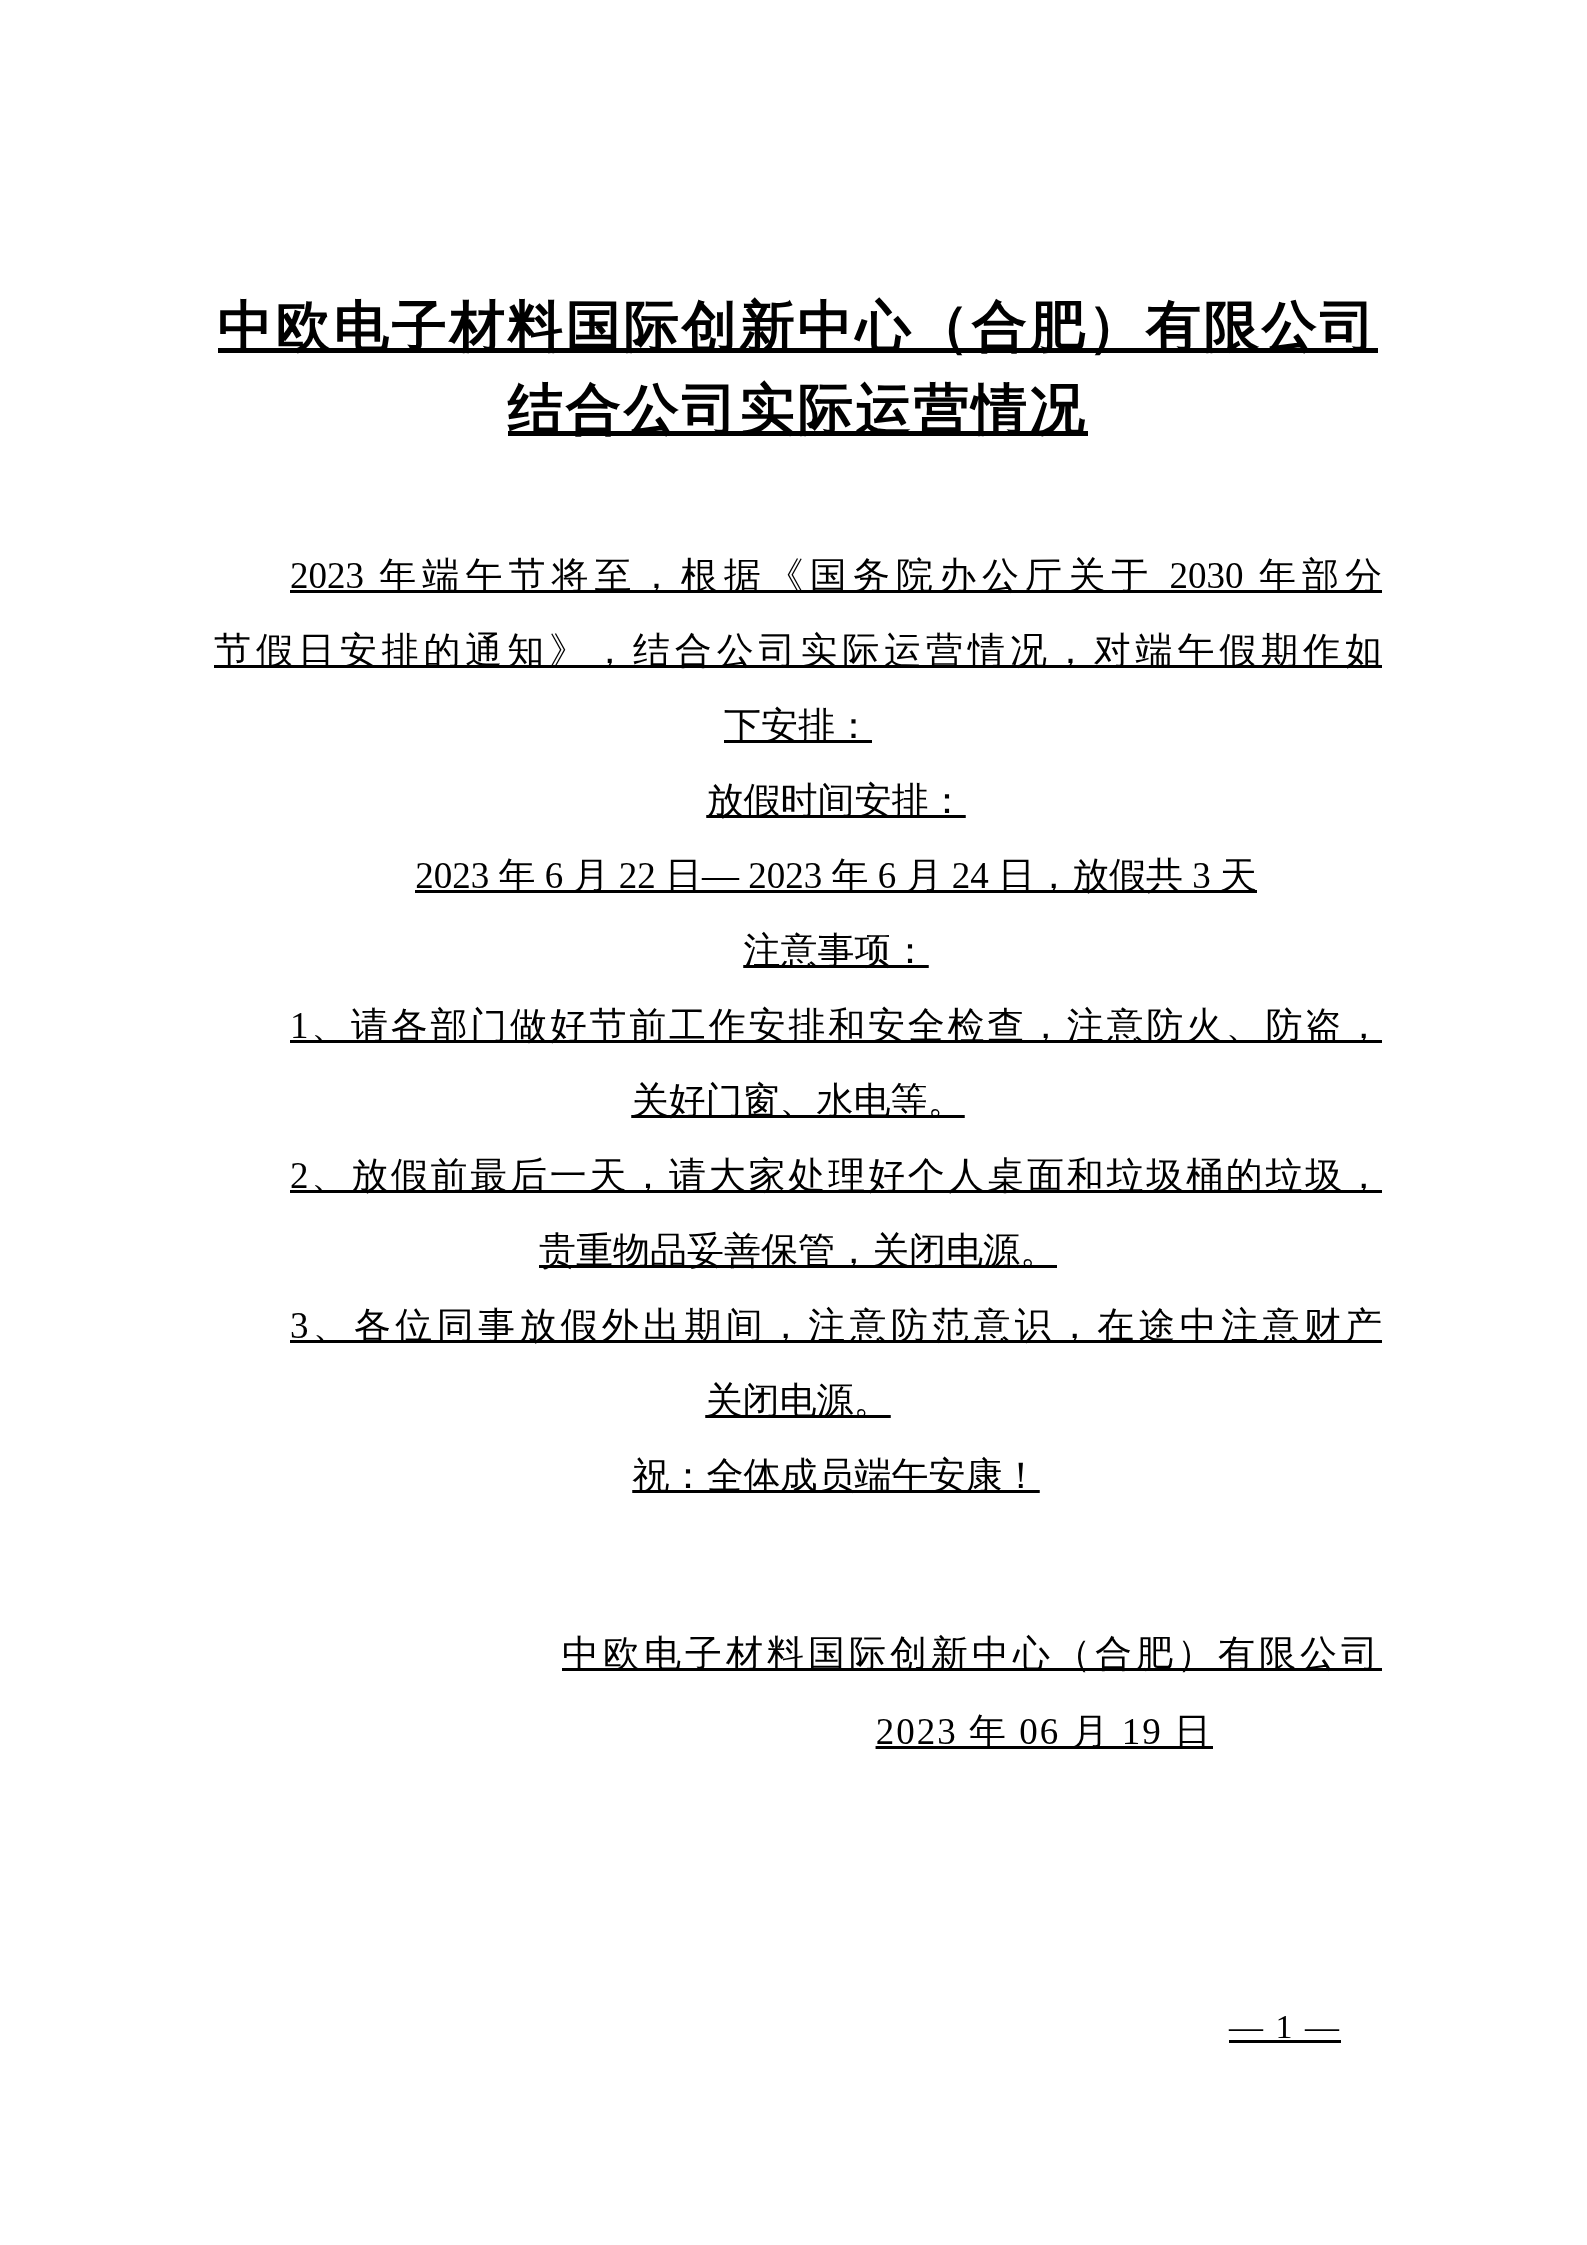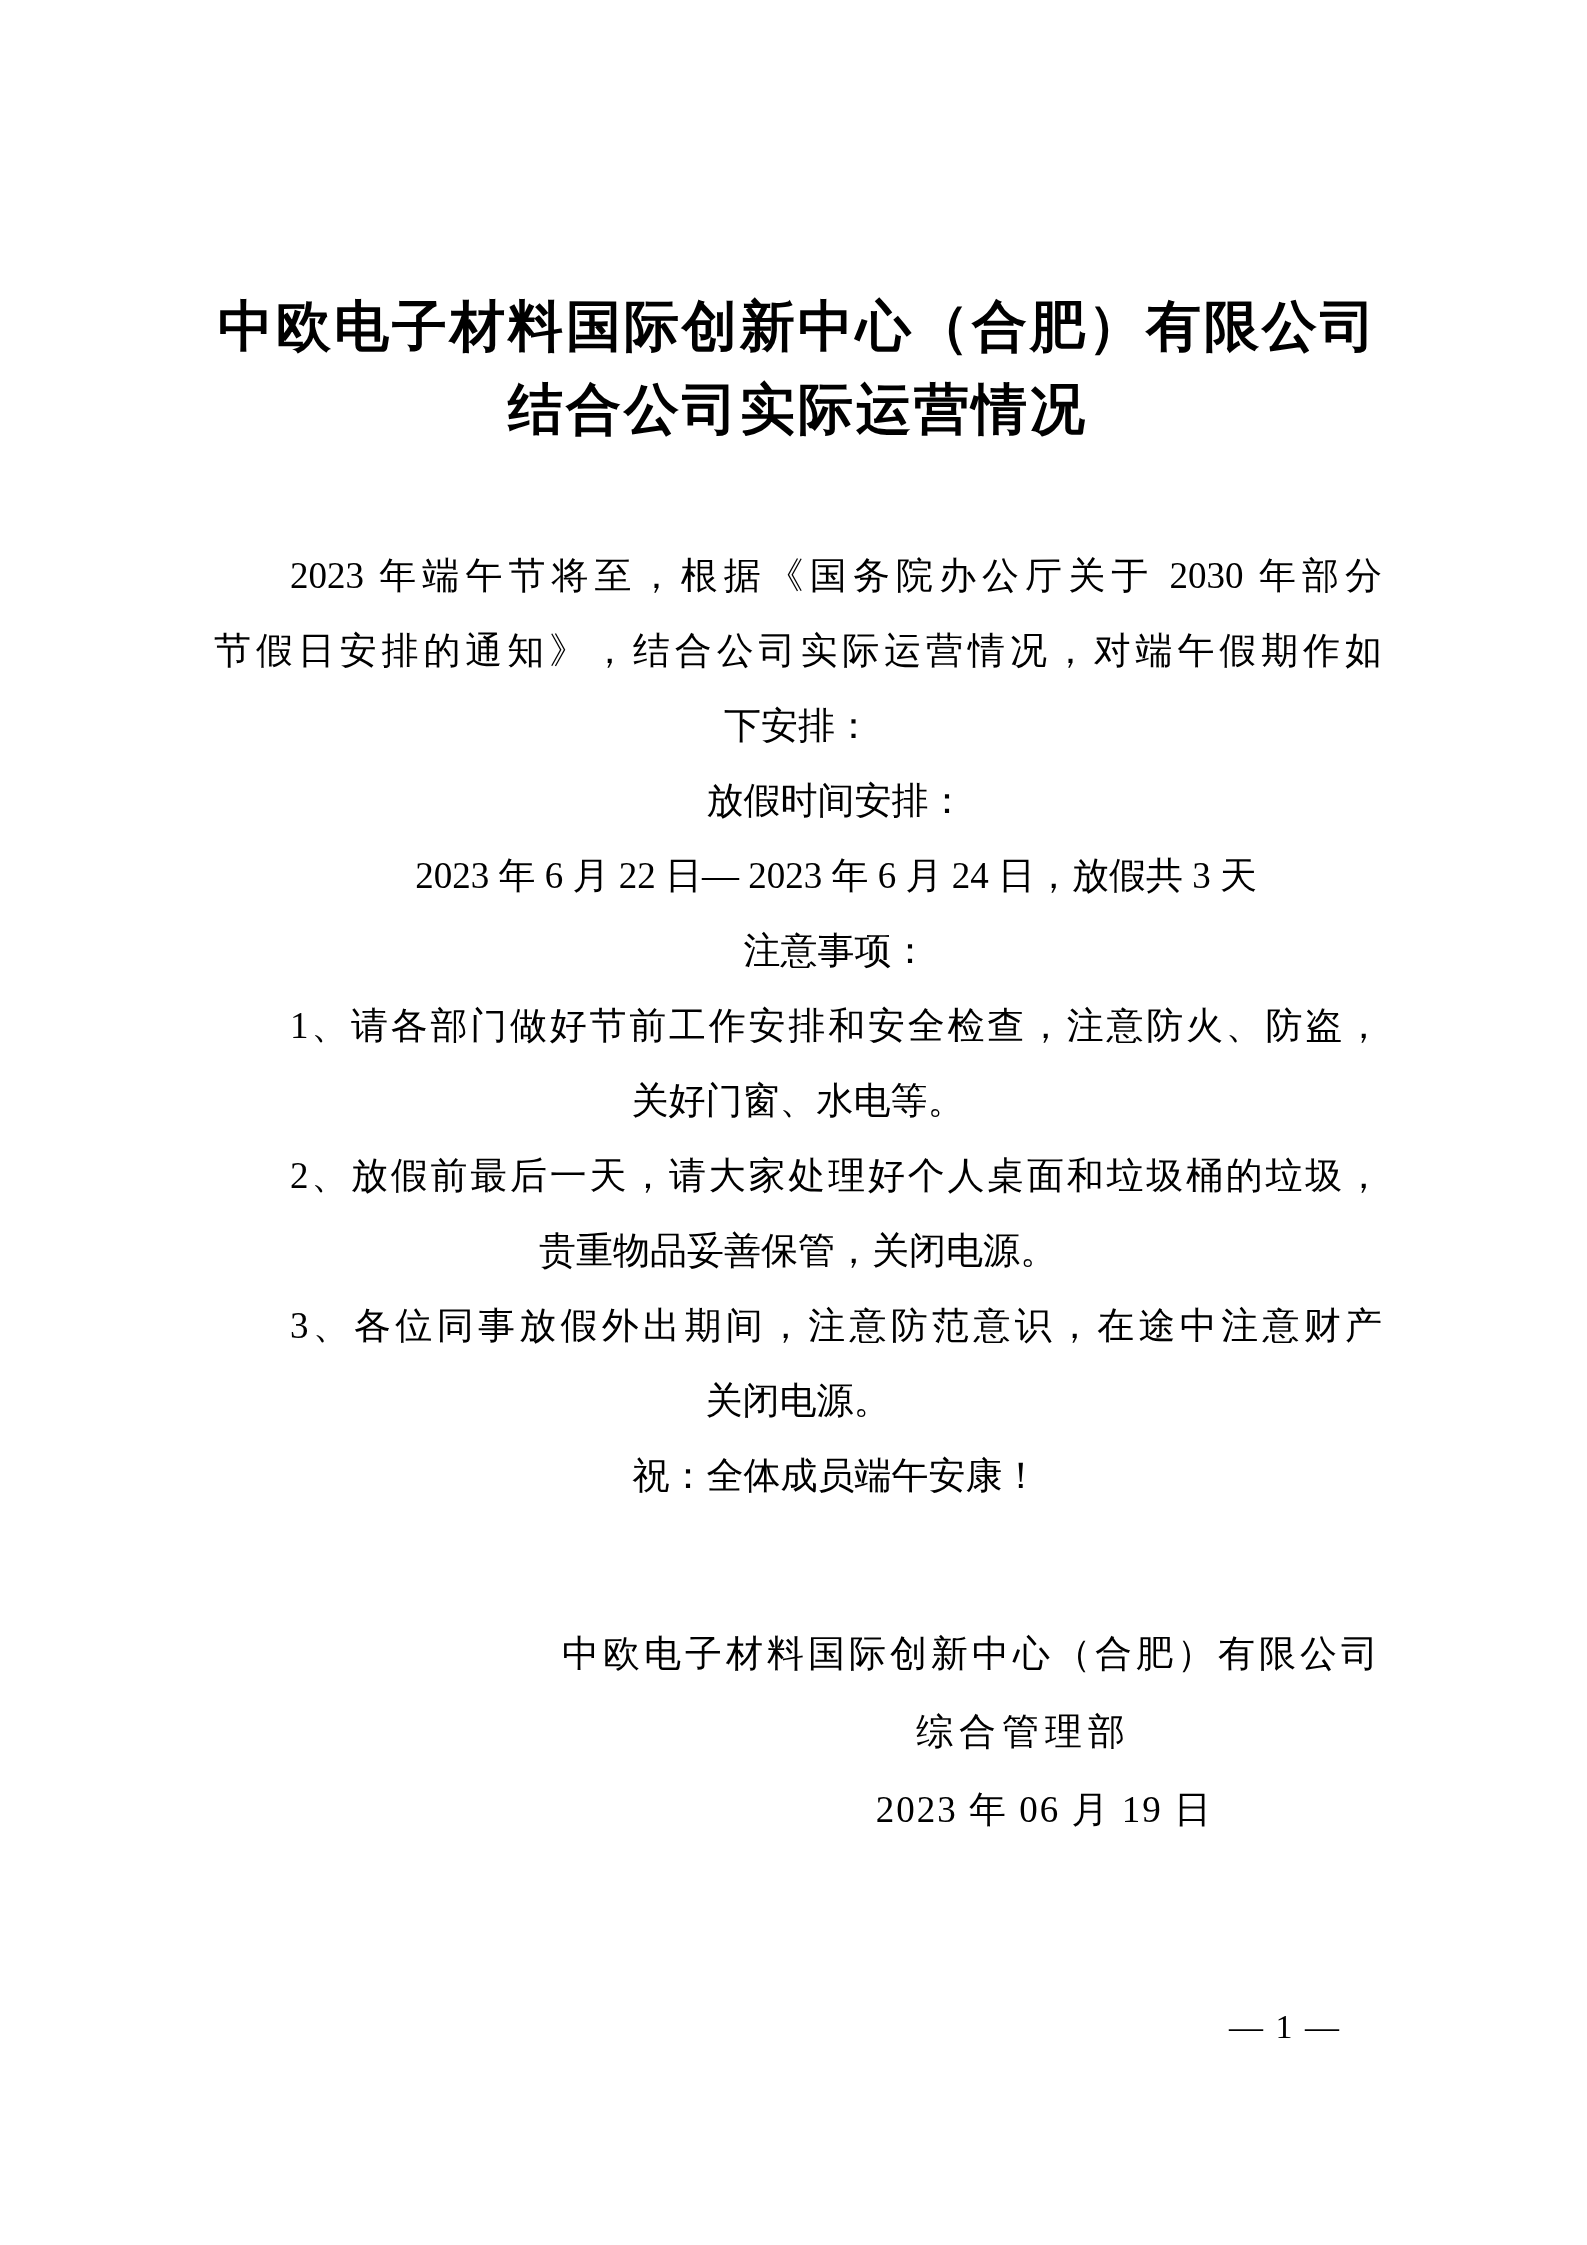--- a/index.html
+++ b/index.html
@@ -1,15 +1,15 @@
 <!DOCTYPE html>
 <html lang="zh"><head>
 <meta charset="utf-8">
 <style>
-  * { margin: 0; padding: 0; box-sizing: border-box; }
+  * { margin: 0; padding: 0; box-sizing: border-box; text-decoration: underline; }
   html, body { background: #ffffff; }
   .page {
     position: relative;
     width: 1587px;
     height: 2245px;
     background: #ffffff;
     color: #000000;
     overflow: hidden;
   }
   .title {
@@ -84,19 +84,18 @@
       <div class="line">关好门窗、水电等。</div>
       <div class="line indent fill">2、放假前最后一天，请大家处理好个人桌面和垃圾桶的垃圾，</div>
       <div class="line">贵重物品妥善保管，关闭电源。</div>
       <div class="line indent fill">3、各位同事放假外出期间，注意防范意识，在途中注意财产</div>
       <div class="line">关闭电源。</div>
       <div class="line indent">祝：全体成员端午安康！</div>
     </div>
 
   <div class="signature">
     <div class="sig-line sig-company">中欧电子材料国际创新中心（合肥）有限公司</div>
-    <div class="sig-line sig-department">综合管理部</div>
     <div class="sig-line sig-date">2023 年 06 月 19 日</div>
   </div>
 
   <div class="footer">— 1 —</div>
 
 </div>
 
 </body></html>

